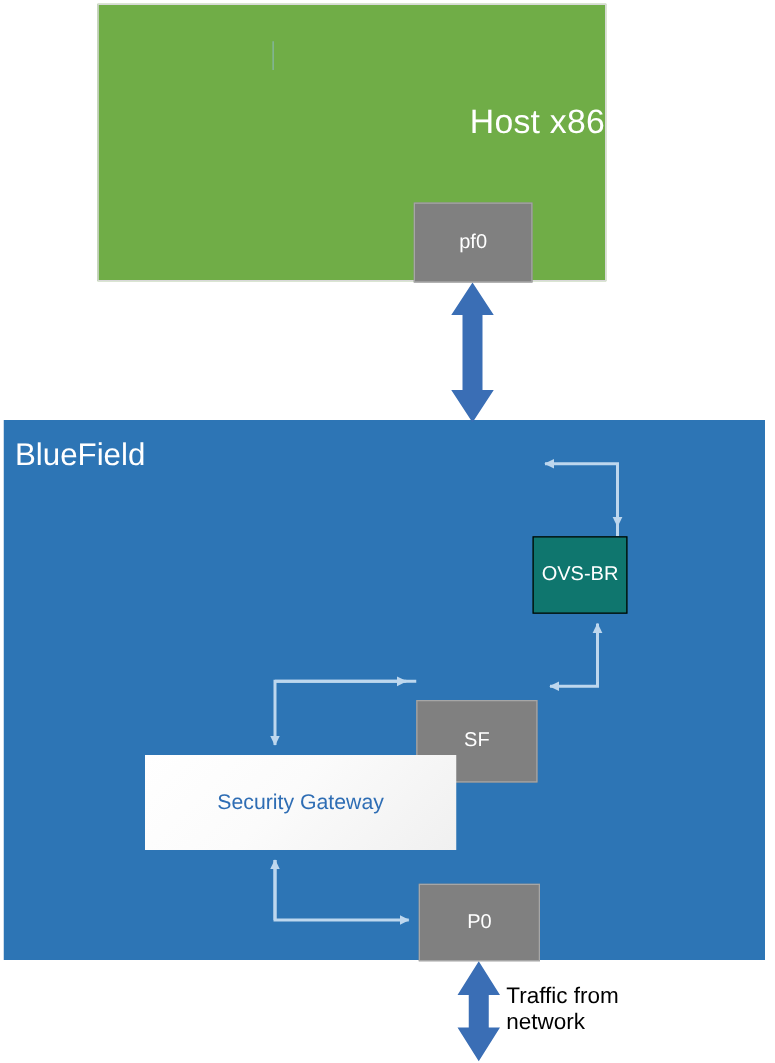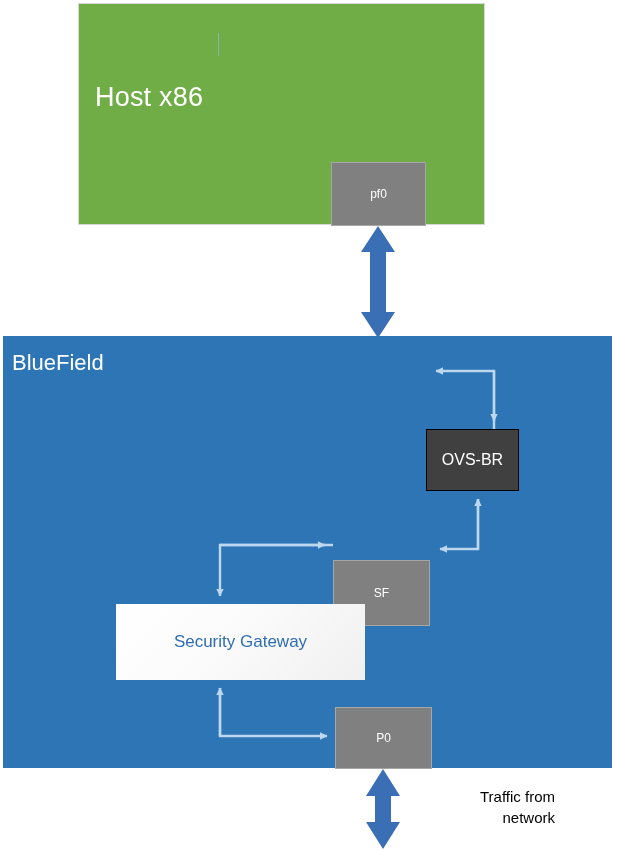--- a/index.html
+++ b/index.html
@@ -26,21 +26,21 @@
 
   
   #host-box {
     left: 78px;
     top: 3px;
     width: 407px;
     height: 222px;
     background: #70AD47;
     border: 1px solid #d8d8d8;
     align-items: flex-start;
-    justify-content: flex-start;
+    justify-content: flex-end;
     padding-left: 16px;
   }
   #host-label {
     margin-top: 78px;
     color: #ffffff;
     font-size: 27px;
     font-weight: 400;
     letter-spacing: 0.2px;
   }
   #host-artifact-line {
@@ -62,43 +62,43 @@
     background: #2E75B6;
     background: #2D75B5;
     border: none;
     display: block;
   }
   #bluefield-label {
     position: absolute;
     left: 12px;
     top: 350px;
     color: #ffffff;
-    font-size: 22px;
+    font-size: 25px;
     font-weight: 400;
   }
 
   
   .grey-box {
     background: #808080;
     border: 1px solid #a6a6a6;
     color: #ffffff;
-    font-size: 12px;
+    font-size: 16px;
   }
   #pf0-box   { left: 331px; top: 162px; width: 95px; height: 64px; }
   #pf0hpf-box{ left: 331px; top: 337px; width: 95px; height: 67px; }
   #sf-box    { left: 333px; top: 516px; width: 97px; height: 66px; margin-top: 44px; }
   #p0-box    { left: 335px; top: 707px; width: 97px; height: 62px; justify-content: center; }
 
   
   #ovsbr-box {
     left: 426px;
     top: 429px;
-    width: 93px;
+    width: 76px;
     height: 62px;
-    background: #404040;
+    background: #0f766e;
     border: 1.5px solid #000000;
     color: #ffffff;
     font-size: 16px;
   }
 
   
   #secgw-box {
     left: 96px;
     top: 604px;
     width: 249px;
@@ -119,23 +119,23 @@
     height: 850px;
     pointer-events: none;
   }
 
   #traffic-label {
     position: absolute;
     left: 405px;
     top: 786px;
     width: 150px;
     color: #000000;
-    font-size: 15px;
+    font-size: 18px;
     line-height: 21px;
-    text-align: right;
+    text-align: left;
   }
 </style>
 </head>
 <body>
 
 <div id="canvas">
 
   <div class="box" id="host-box">
     <div id="host-label">Host x86</div>
   </div>

